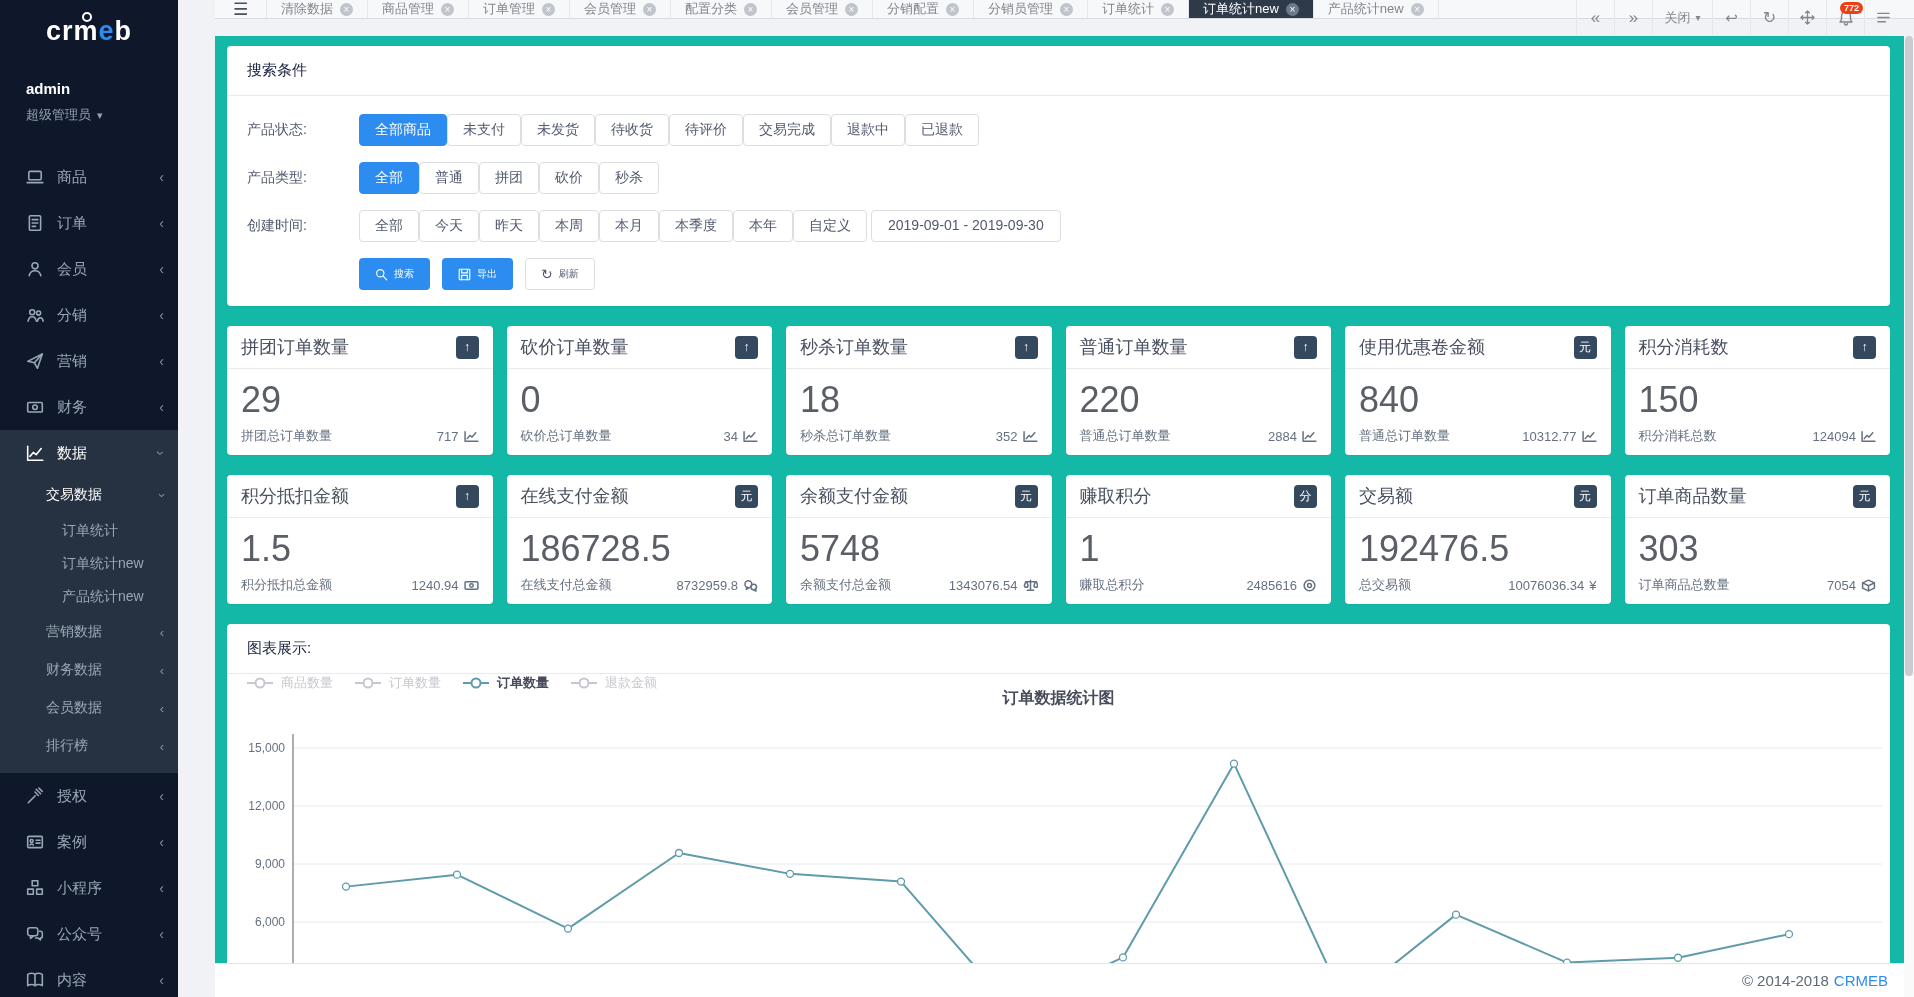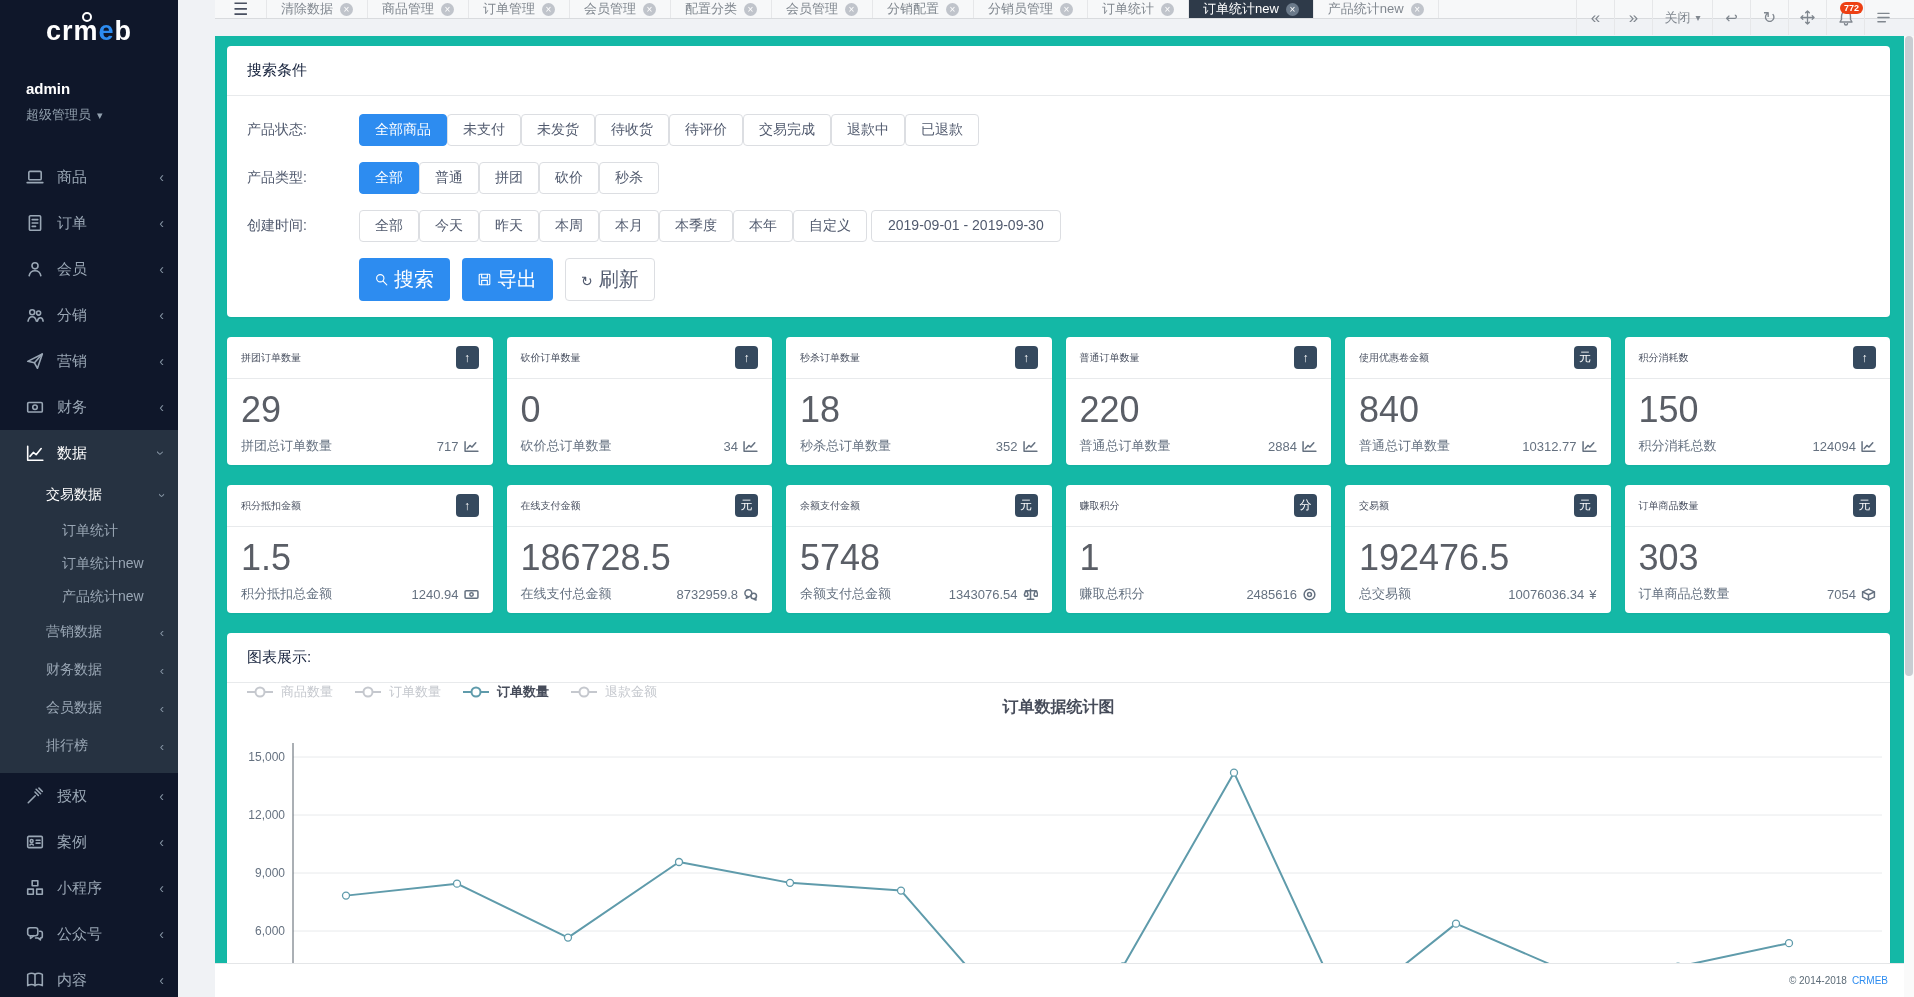--- a/index.html
+++ b/index.html
@@ -70,31 +70,31 @@
   .frow { display:flex; align-items:center; margin-bottom:16px; }
   .flabel { width:112px; flex:none; color:#515a6e; font-size:14px; }
   .fopts { display:flex; flex-wrap:nowrap; }
   .fbtn { padding:6px 15px; background:#fff; border:1px solid #dcdee2; border-radius:4px;
     color:#515a6e; font-size:14px; cursor:pointer; white-space:nowrap; }
   .fbtn.active { background:#2d8cf0; border-color:#2d8cf0; color:#fff; }
   .datebox { margin-left:4px; padding:6px 16px; border:1px solid #dcdee2; border-radius:4px;
     color:#515a6e; font-size:14px; background:#fff; cursor:text; }
   .actions { display:flex; gap:12px; margin-left:112px; }
   .abtn { display:flex; align-items:center; gap:6px; padding:7px 15px; border-radius:4px;
-    font-size:20px; cursor:pointer; border:1px solid transparent; }
+    font-size:10px; cursor:pointer; border:1px solid transparent; }
   .abtn.primary { background:#2d8cf0; color:#fff; }
   .abtn.plain { background:#fff; border-color:#dcdee2; color:#515a6e; }
   .abtn svg { width:13px; height:13px; }
   .ico-reload::before { content:"↻"; font-size:14px; }
 
   
   .grid6 { margin:20px 24px 0 12px; display:grid; grid-template-columns:repeat(6,1fr); gap:14px; }
   .stat-head { display:flex; align-items:center; justify-content:space-between;
     padding:9px 14px; border-bottom:1px solid #e8eaec; }
-  .stat-title { font-size:10px; color:#495060; }
+  .stat-title { font-size:18px; color:#495060; }
   .stat-badge { min-width:23px; height:23px; padding:0 3px; background:#35495e; color:#fff;
     border-radius:4px; font-size:12px; display:flex; align-items:center; justify-content:center; }
   .stat-body { padding:8px 14px 10px 14px; }
   .stat-value { font-size:36px; color:#5a5e66; line-height:46px; }
   .stat-foot { display:flex; justify-content:space-between; align-items:center; margin-top:4px;
     font-size:13px; color:#657180; }
   .foot-right { display:flex; align-items:center; gap:5px; }
   .fico { width:15px; height:13px; color:#657180; }
   .yuan-sym { font-size:13px; color:#657180; }
 
@@ -107,21 +107,21 @@
     width:7px; height:7px; background:#fff; border:2px solid currentColor; border-radius:50%; }
   .lg.on { color:#5f9bab; }
   .lg.on .ltext { color:#464c5a; font-weight:bold; }
   .chart-title { position:absolute; left:0; right:0; top:14px; text-align:center;
     font-size:16px; font-weight:bold; color:#464c5a; }
   #chart-svg { display:block; width:100%; height:246px; }
 
   
   .page-footer { position:absolute; left:215px; right:0; bottom:0; height:34px; background:#fff;
     border-top:1px solid #e4e6e8; display:flex; align-items:center; justify-content:flex-end;
-    padding-right:26px; font-size:10px; color:#5c6b77; z-index:6; }
+    padding-right:26px; font-size:15px; color:#5c6b77; z-index:6; }
   .page-footer a { color:#2d8cf0; text-decoration:none; margin-left:5px; cursor:pointer; }
 
   
   .scrollbar { position:absolute; right:0; top:36px; width:10px; bottom:0; background:#fafafa; z-index:7; }
   .scroll-thumb { position:absolute; top:0; left:1px; width:8px; height:640px; background:#c9cdd2; border-radius:4px; }
 
   svg.line-ic { fill:none; stroke:currentColor; stroke-width:1.4; stroke-linecap:round; stroke-linejoin:round; }
 </style>
 </head>
 <body>

